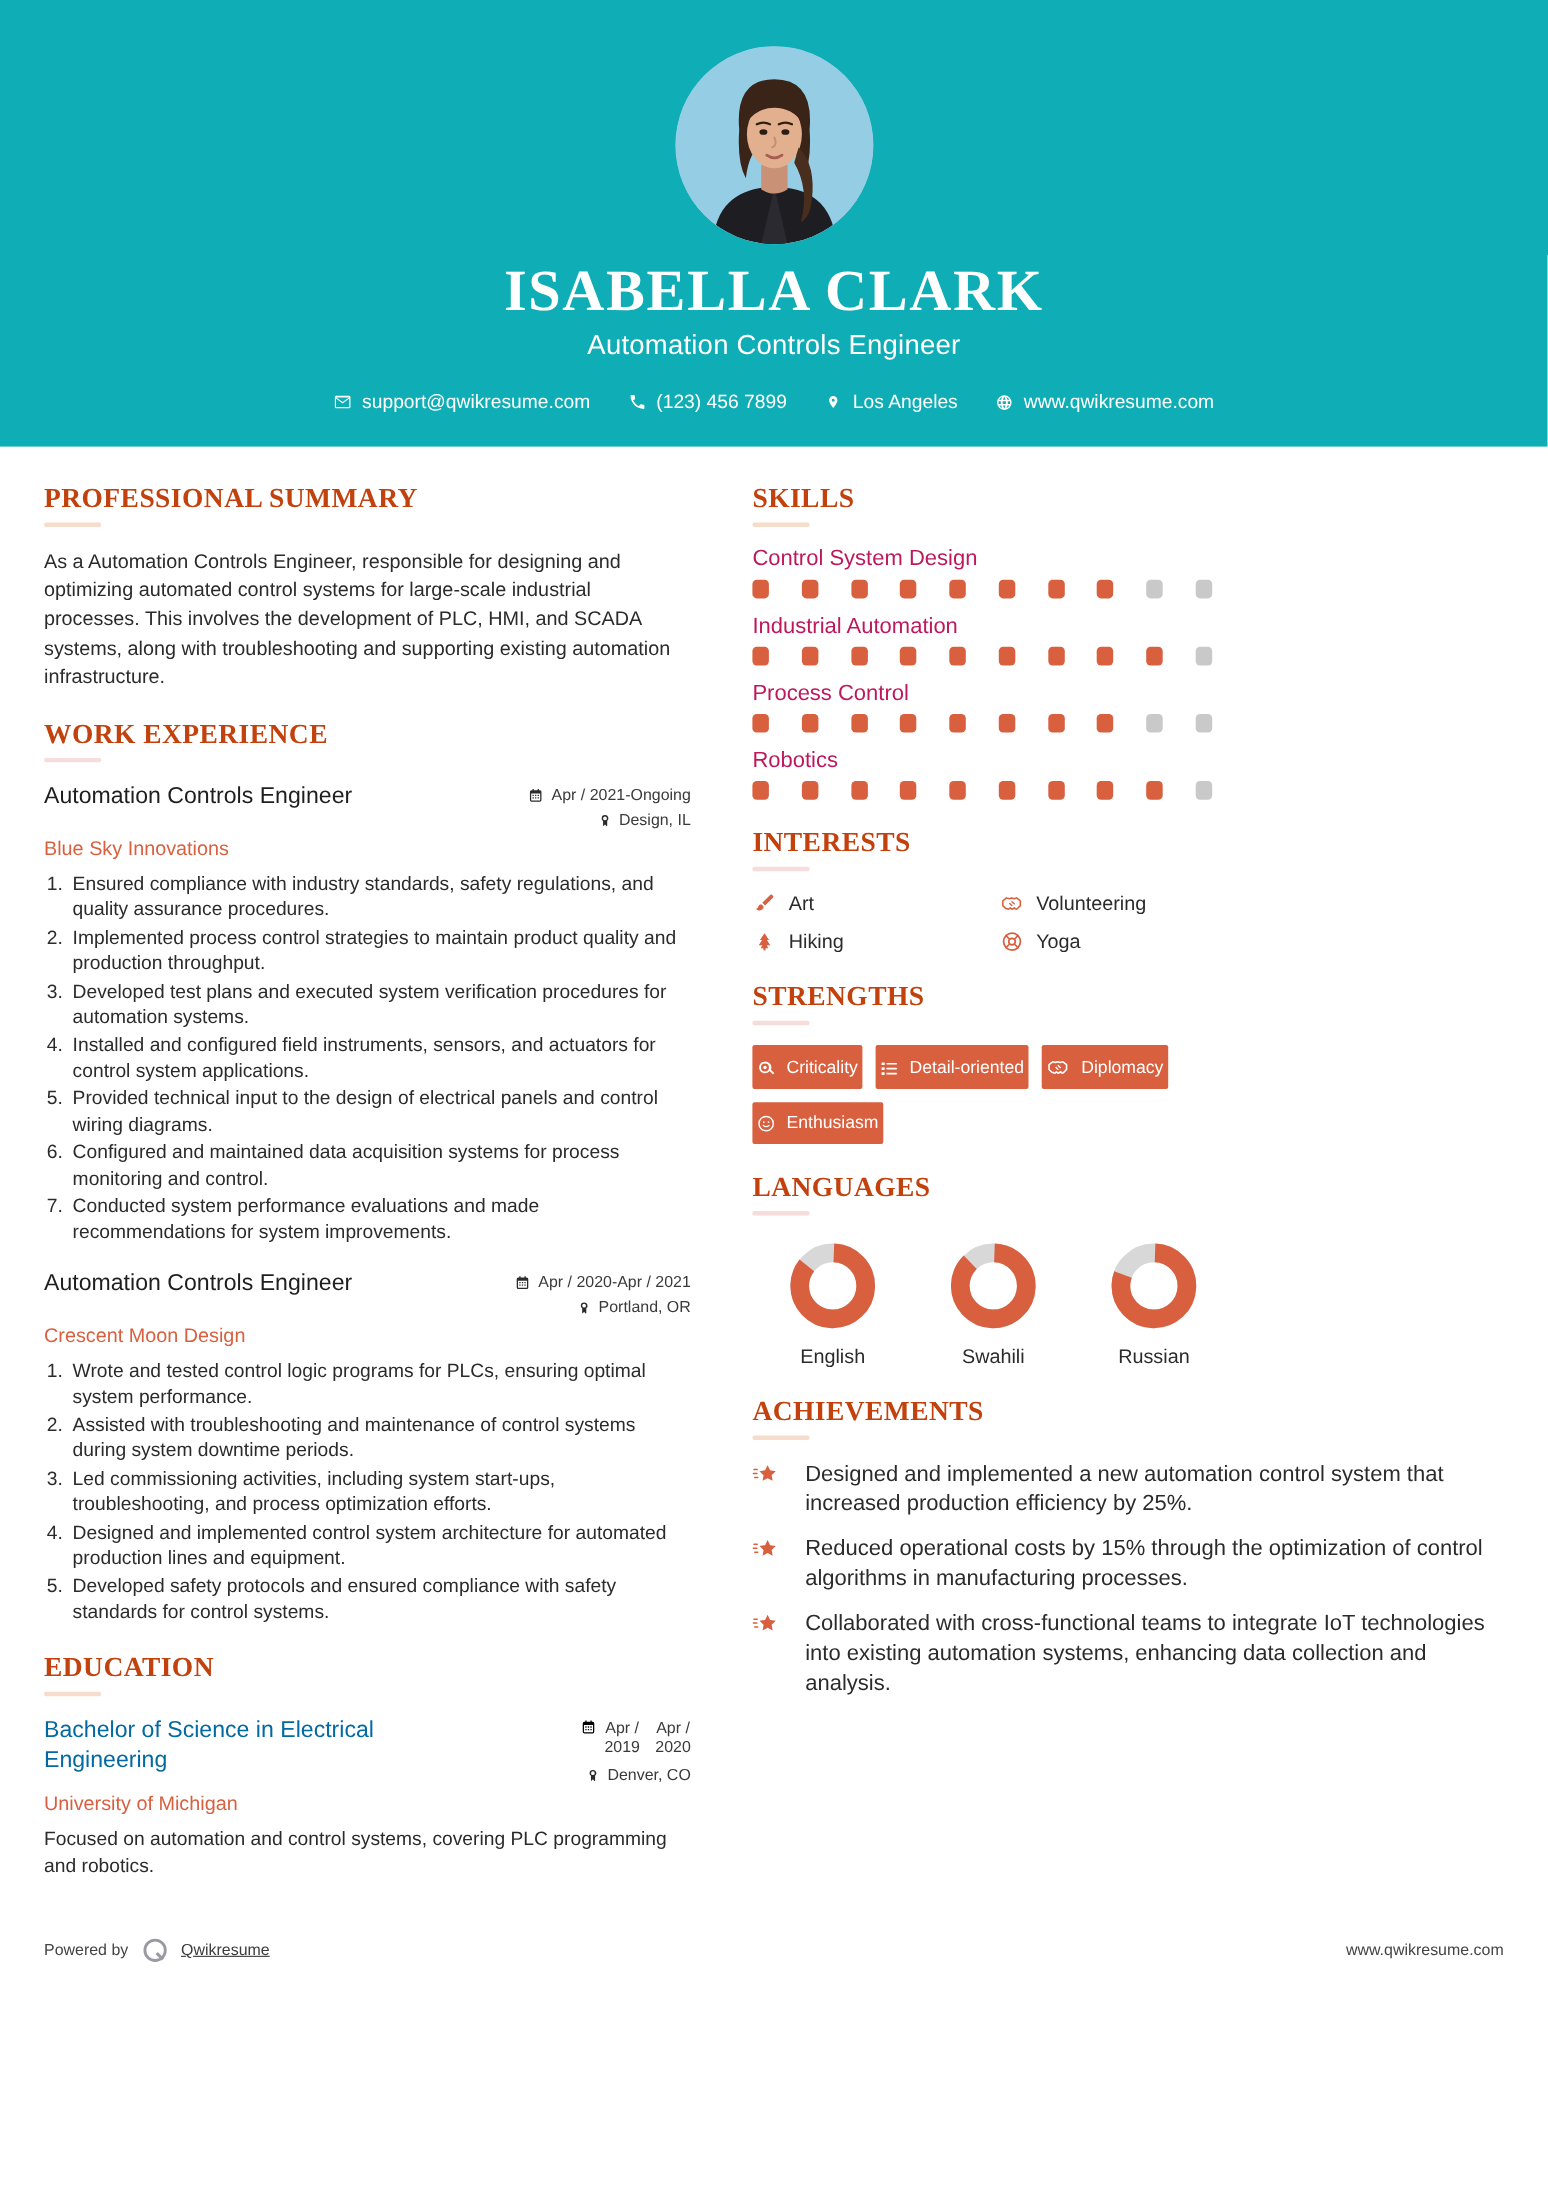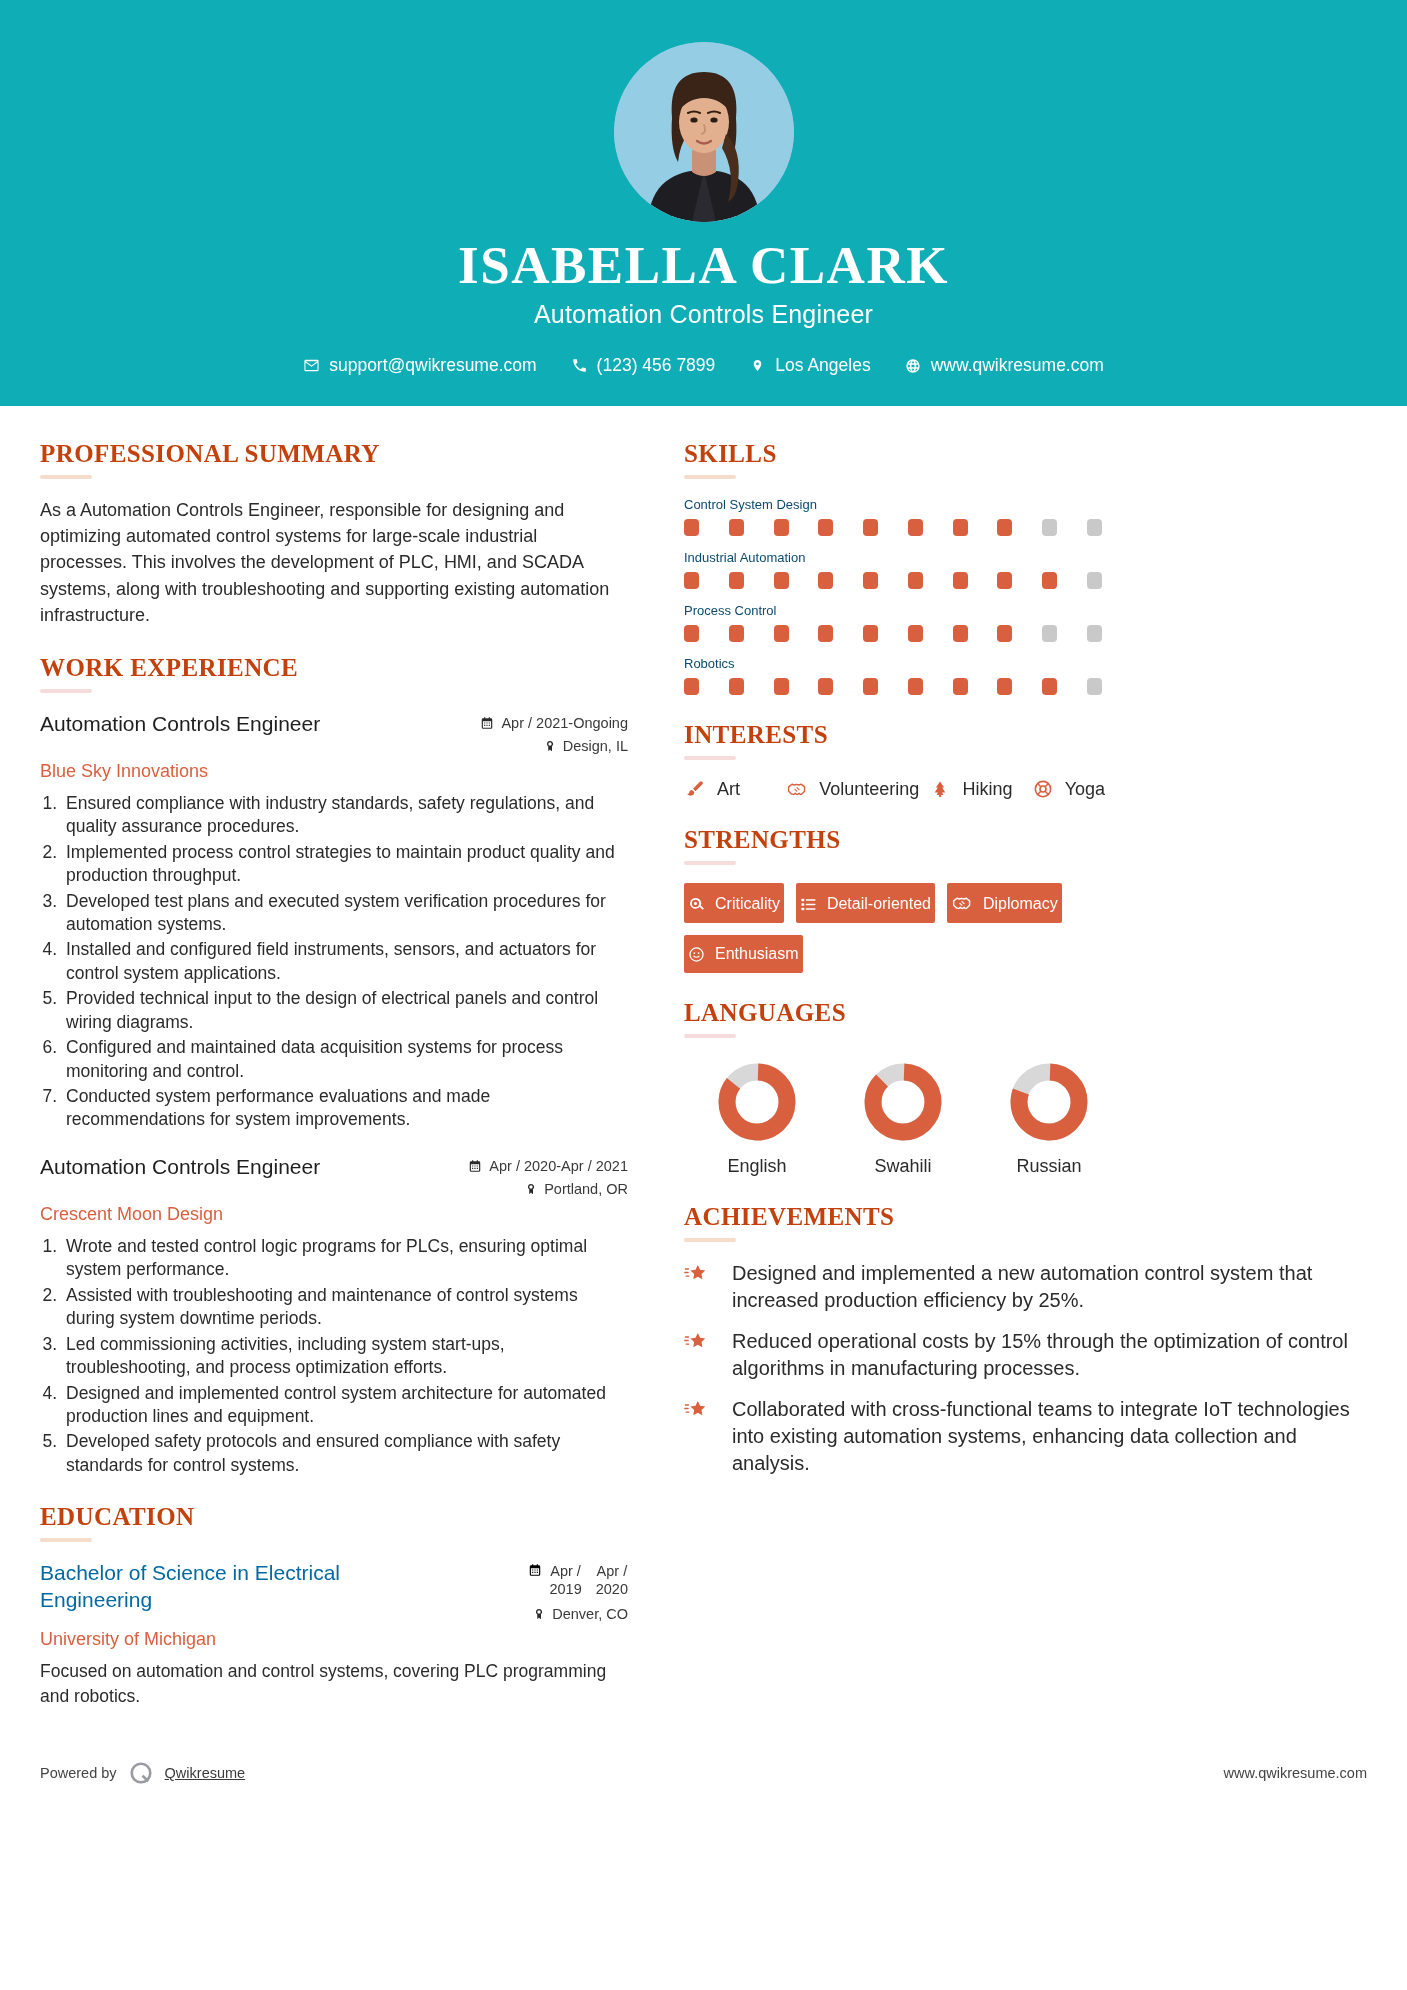--- a/index.html
+++ b/index.html
@@ -175,41 +175,41 @@
   .edu-desc {
     font-size: 17.5px;
     line-height: 1.4;
     color: #2b2b2b;
     margin-top: 9px;
   }
 
   
   .skill-row { margin-bottom: 14px; }
   .skill-name {
-    font-size: 13px;
-    color: #0c4a6e;
+    font-size: 20px;
+    color: #be185d;
     margin-bottom: 7px;
   }
   .dots {
     display: flex;
     gap: 0px;
     justify-content: space-between;
     width: 418px;
   }
   .dot {
     width: 15px; height: 17px;
     border-radius: 4px;
     background: #c9c9c9;
   }
   .dot.on { background: #d9603f; }
 
   
   .interests-grid {
     display: grid;
-    grid-template-columns: 1fr 1fr 1fr 1fr;
+    grid-template-columns: 1fr 1fr;
     row-gap: 13px;
     column-gap: 10px;
     width: 440px;
   }
   .interest {
     display: flex;
     align-items: center;
     gap: 11px;
     font-size: 18px;
     color: #2b2b2b;

